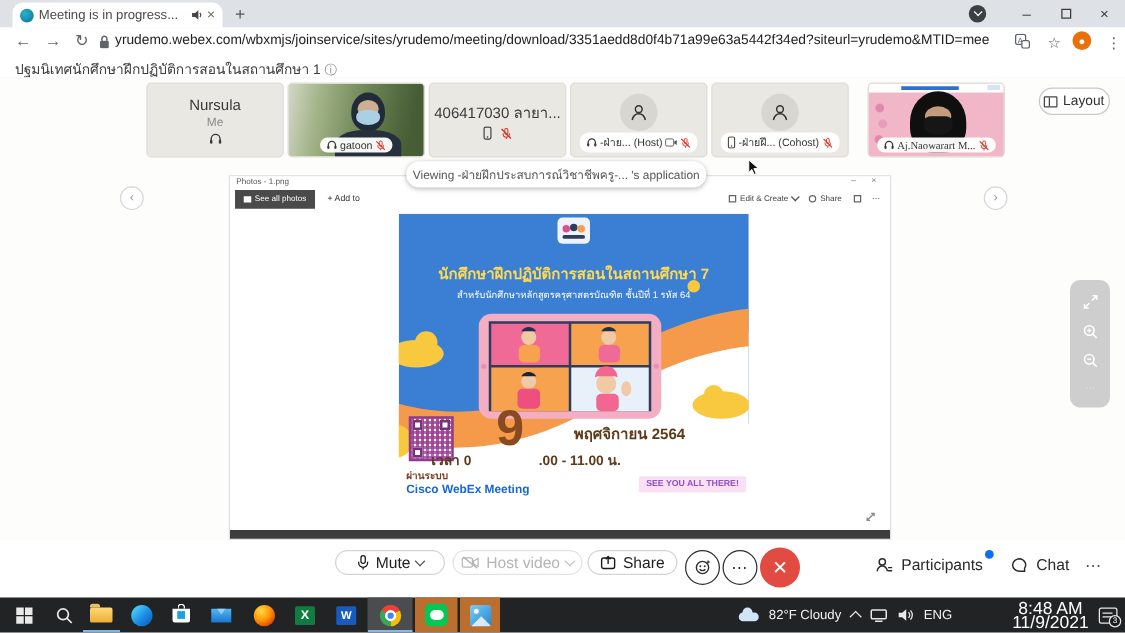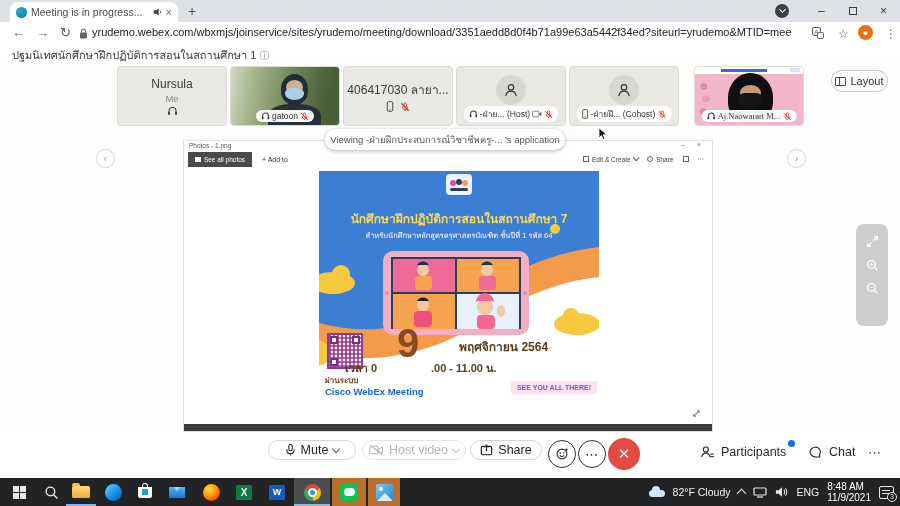--- a/index.html
+++ b/index.html
@@ -151,21 +151,21 @@
   .line-ic::after{content:"";width:11px;height:8px;background:#fff;border-radius:4px;}
   .photos-ic{width:17px;height:17px;border-radius:2px;background:linear-gradient(135deg,#7ecbf2,#1e88d8);position:relative;overflow:hidden;}
   .photos-ic::before{content:"";position:absolute;left:3px;top:3px;width:4px;height:4px;border-radius:50%;background:#fff;}
   .photos-ic::after{content:"";position:absolute;left:0px;bottom:-1px;width:0;height:0;
     border-left:9px solid transparent;border-right:9px solid transparent;border-bottom:9px solid #ffffffcc;}
   .tb-right{position:absolute;right:0;top:0;height:28px;display:flex;align-items:center;gap:8px;padding-right:6px;color:#fff;}
   .cloud{width:16px;height:7px;background:#cfe6f8;border-radius:7px;position:relative;margin-top:3px;}
   .cloud::before{content:"";position:absolute;left:3px;top:-4px;width:8px;height:8px;border-radius:50%;background:#cfe6f8;}
   .tb-txt{font-size:10.5px;color:#f2f2f2;white-space:nowrap;text-align:right;}
   .up-chev{width:6px;height:6px;border-left:1.5px solid #e8e8e8;border-top:1.5px solid #e8e8e8;transform:rotate(45deg);margin-top:3px;}
-  .clock{font-size:10px;line-height:11px;color:#fff;white-space:nowrap;}
+  .clock{font-size:14px;line-height:11px;text-align:center;color:#fff;white-space:nowrap;margin-left:40px;}
   .notif{position:relative;width:15px;height:13px;border:1.3px solid #e8e8e8;border-radius:2px;box-sizing:border-box;}
   .notif::before{content:"";position:absolute;left:2px;top:3px;width:8px;height:1.2px;background:#e8e8e8;box-shadow:0 3px 0 #e8e8e8;}
   .badge{position:absolute;right:-4px;bottom:-4px;width:10px;height:10px;border-radius:50%;background:#1b1b1b;border:1px solid #e8e8e8;
     color:#fff;font-size:6.5px;display:flex;align-items:center;justify-content:center;box-sizing:border-box;}
 </style>
 </head>
 <body>
 
 <div class="screen">
 

